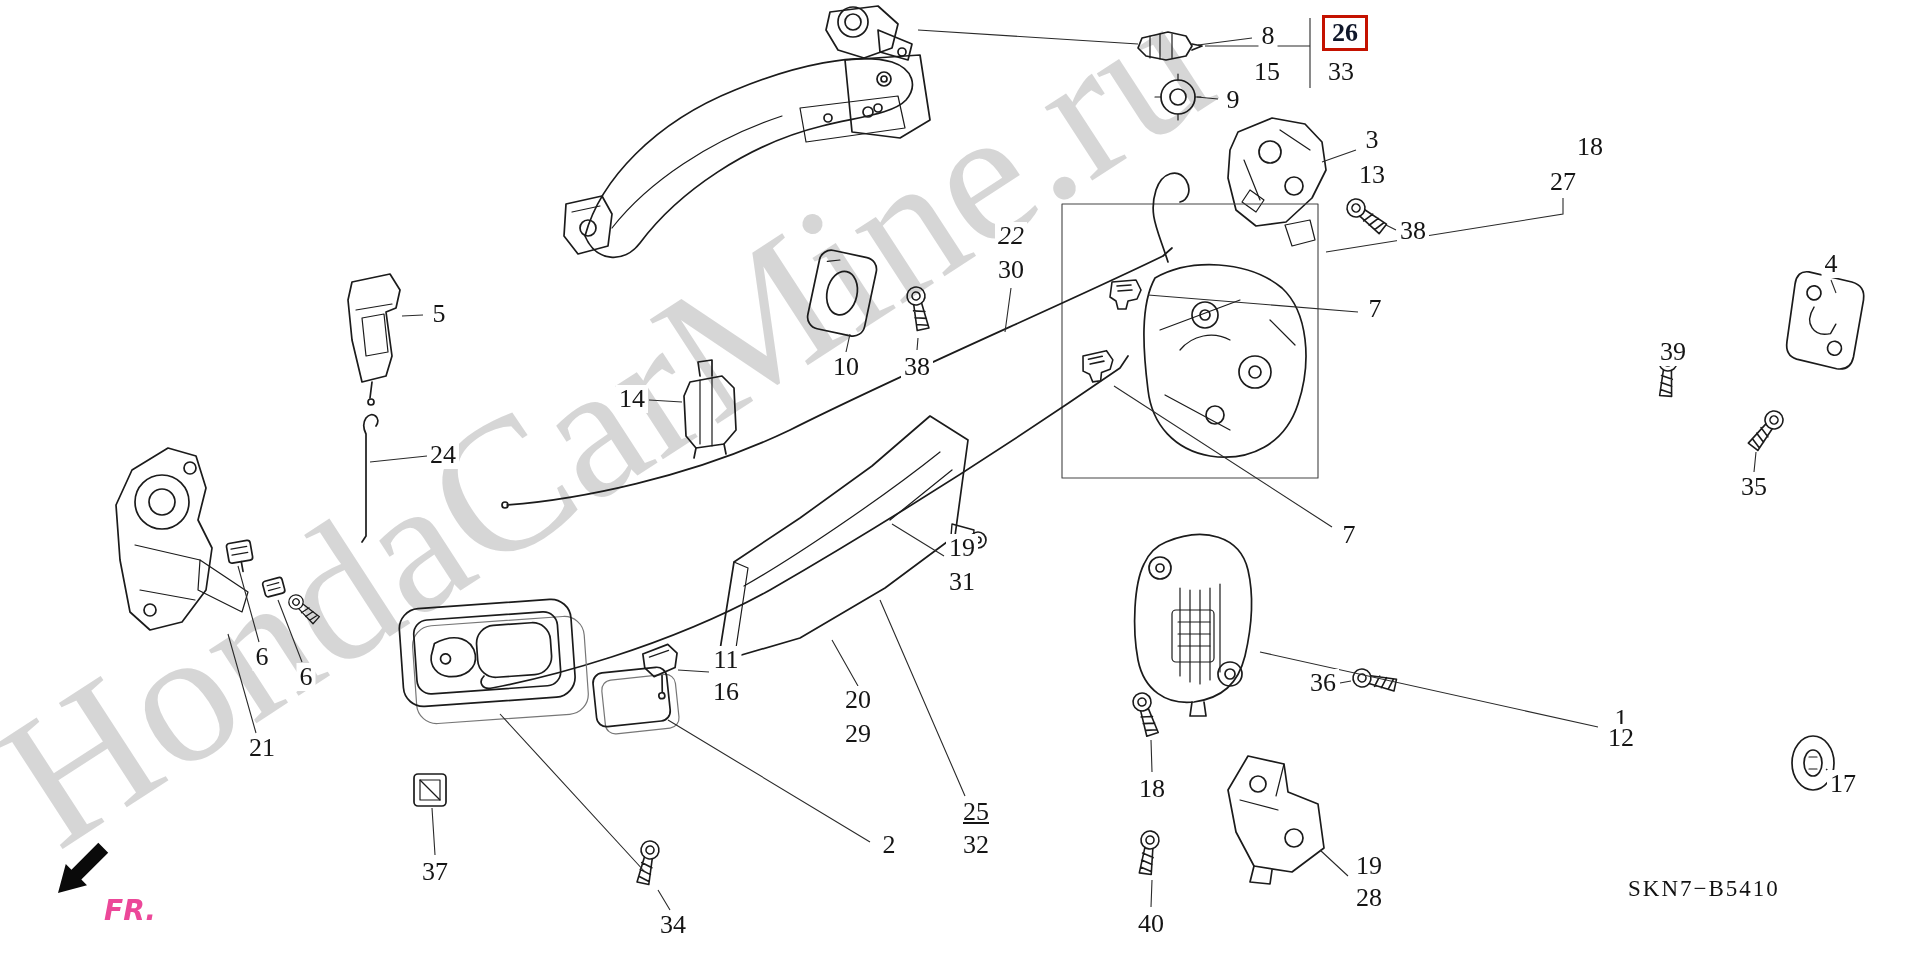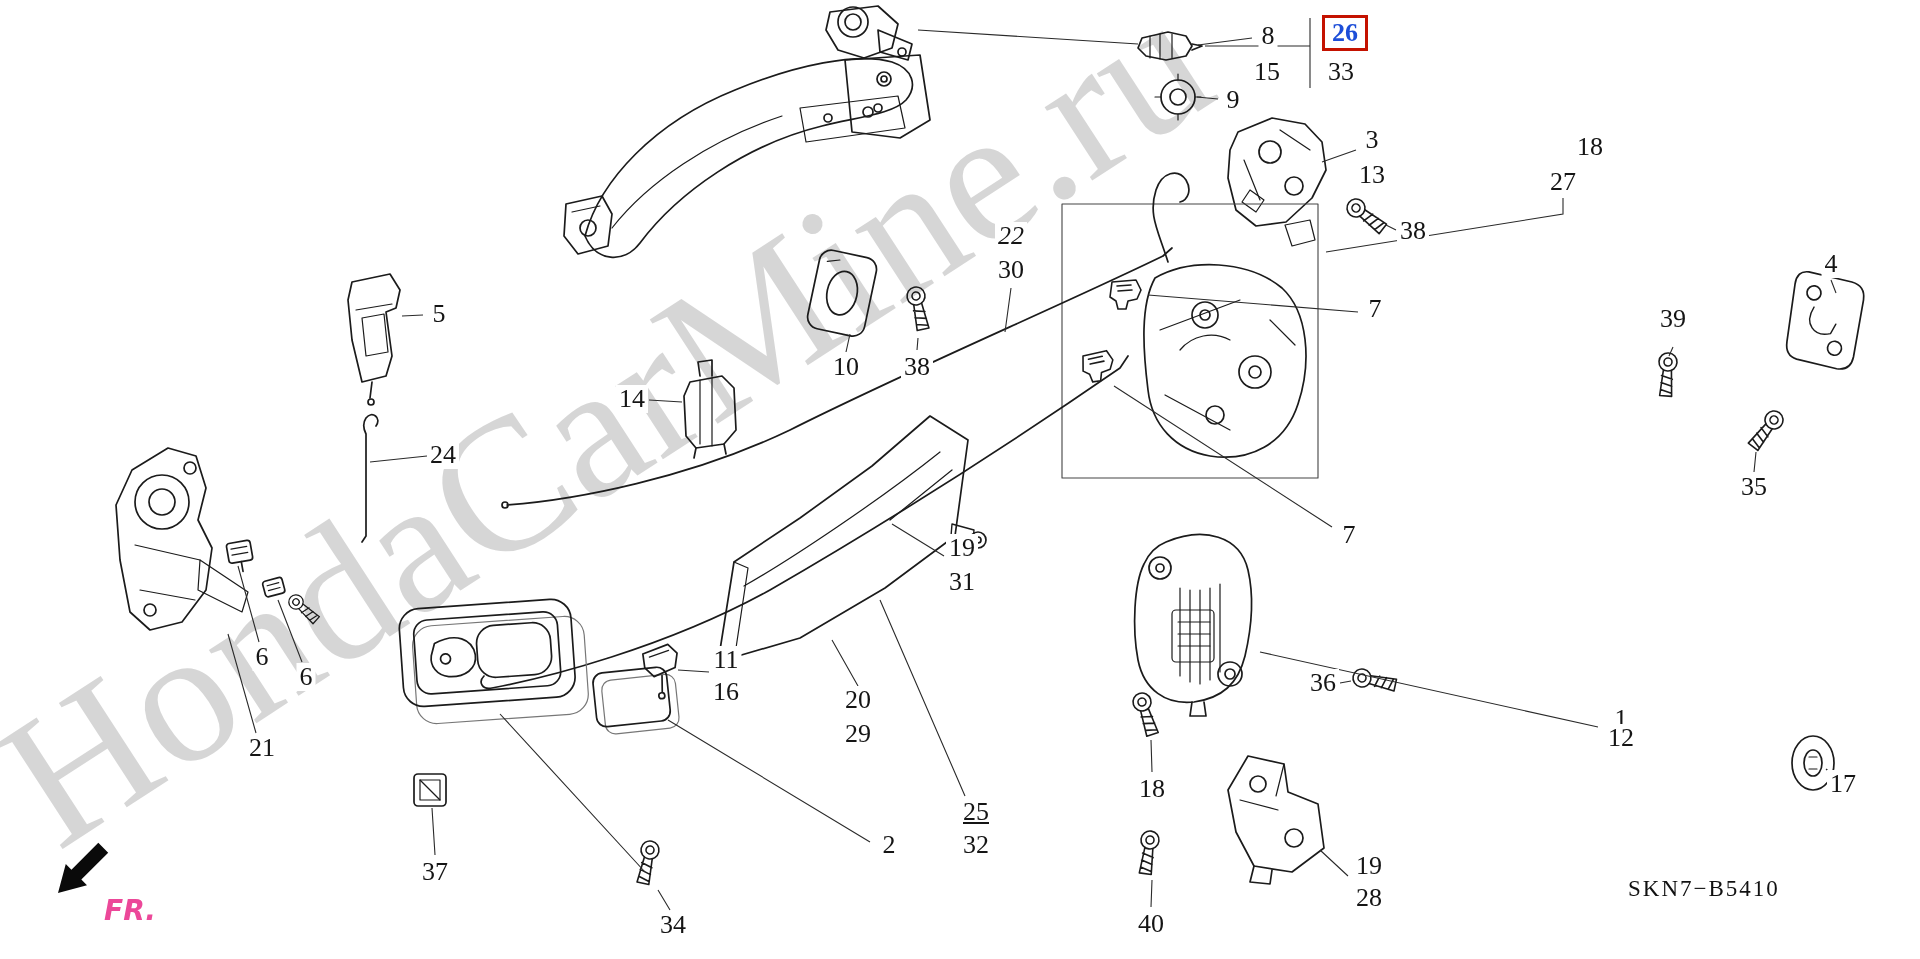--- a/index.html
+++ b/index.html
@@ -7,21 +7,21 @@
               font-family:"Liberation Serif","DejaVu Serif",serif; }
   .stage { position:relative; width:1920px; height:959px; background:#fff; }
   svg.art { position:absolute; left:0; top:0; }
   #callout-layer { position:absolute; left:0; top:0; width:100%; height:100%; }
   .callout {
     position:absolute; transform:translate(-50%,-50%);
     font-size:26px; line-height:1; color:#151515; background:#fff;
     padding:1px 3px; cursor:pointer; user-select:none;
   }
   .callout.boxed {
-    color:#1d4ed8; border:3px solid #c41200; font-weight:600;
+    color:#0f172a; border:3px solid #c41200; font-weight:600;
     padding:2px 7px; background:#fff;
   }
   .diagram-code {
     position:absolute; left:1628px; top:876px; font-size:23px;
     letter-spacing:2px; color:#111;
   }
   .fr-label {
     position:absolute; left:104px; top:894px; font-size:28px;
     font-weight:bold; font-style:italic; color:#ec4899;
     font-family:"DejaVu Sans","Liberation Sans",sans-serif;
@@ -261,21 +261,21 @@
       <div class="callout" style="left: 1372px; top: 140px;">3</div>
       <div class="callout" style="left: 1372px; top: 175px;">13</div>
       <div class="callout" style="left: 1563px; top: 147px; margin-left: 27px;">18</div>
       <div class="callout" style="left: 1563px; top: 182px;">27</div>
       <div class="callout" style="left: 1413px; top: 231px;">38</div>
       <div class="callout" style="left: 1831px; top: 264px;">4</div>
       <div class="callout" style="left: 1011px; top: 236px; font-style: italic;">22</div>
       <div class="callout" style="left: 1011px; top: 270px;">30</div>
       <div class="callout" style="left: 439px; top: 314px;">5</div>
       <div class="callout" style="left: 1375px; top: 309px;">7</div>
-      <div class="callout" style="left: 1673px; top: 319px;">39</div>
+      <div class="callout" style="left: 1673px; top: 352px;">39</div>
       <div class="callout" style="left: 846px; top: 367px;">10</div>
       <div class="callout" style="left: 917px; top: 367px;">38</div>
       <div class="callout" style="left: 632px; top: 399px;">14</div>
       <div class="callout" style="left: 443px; top: 455px;">24</div>
       <div class="callout" style="left: 1754px; top: 487px;">35</div>
       <div class="callout" style="left: 962px; top: 548px;">19</div>
       <div class="callout" style="left: 962px; top: 582px;">31</div>
       <div class="callout" style="left: 1349px; top: 535px;">7</div>
       <div class="callout" style="left: 262px; top: 657px;">6</div>
       <div class="callout" style="left: 306px; top: 677px;">6</div>

